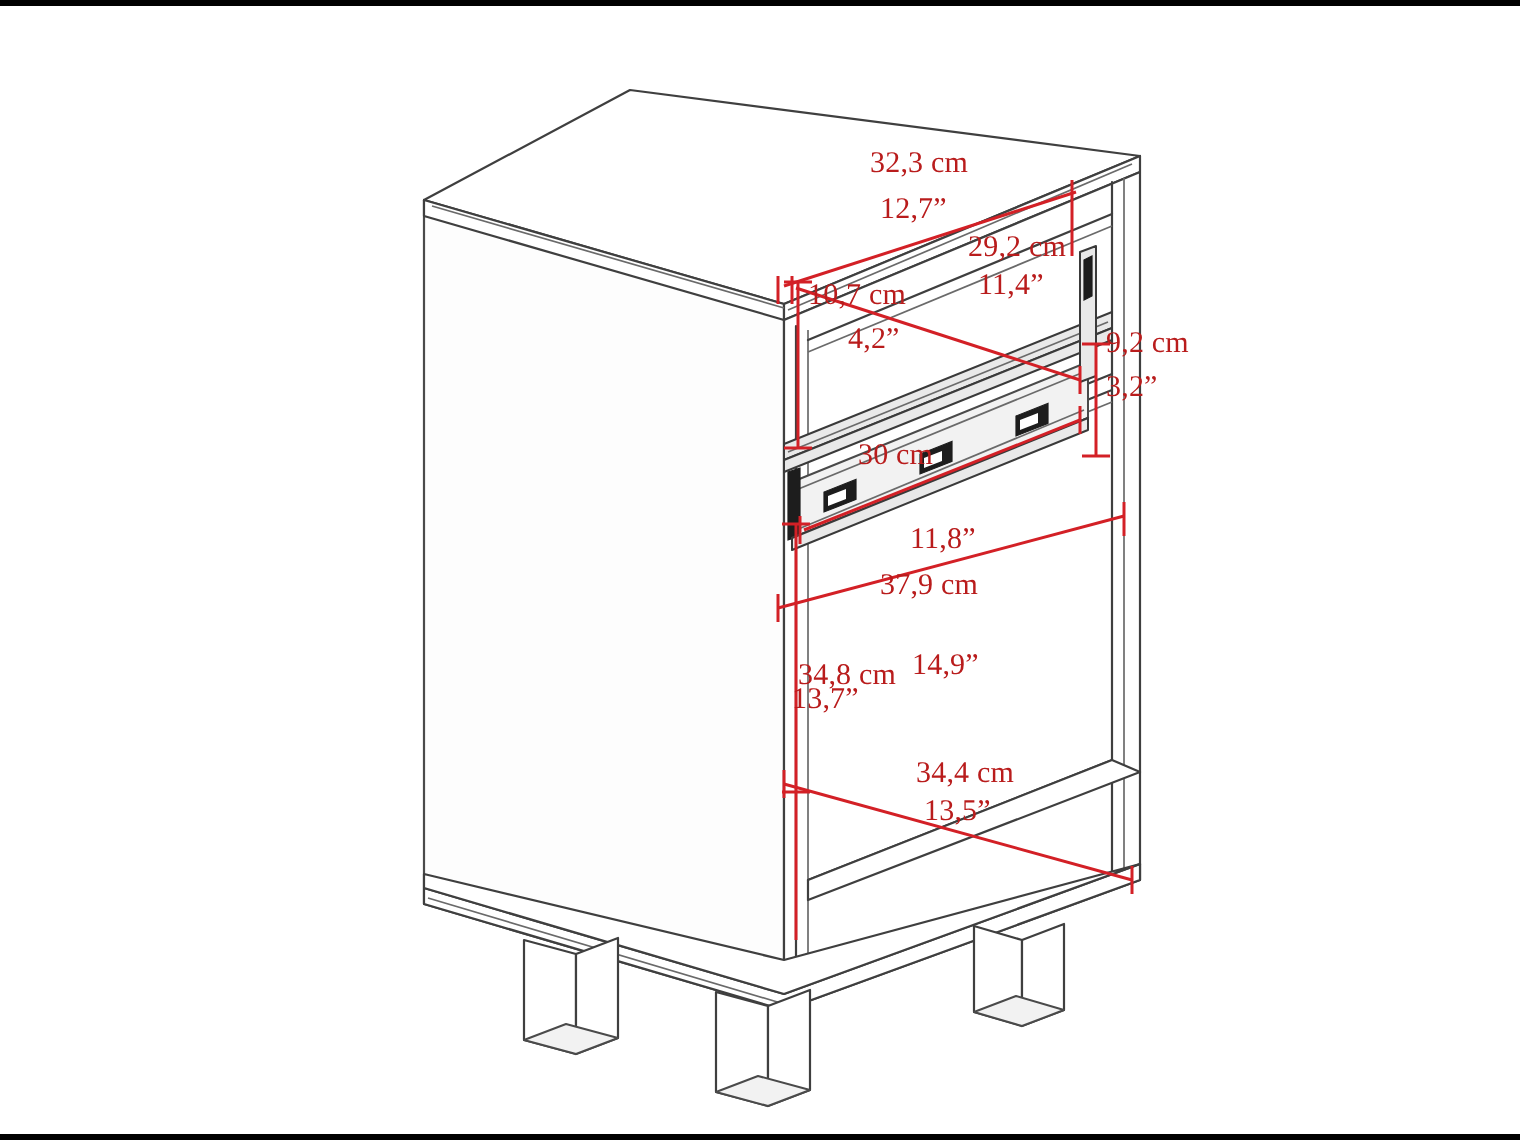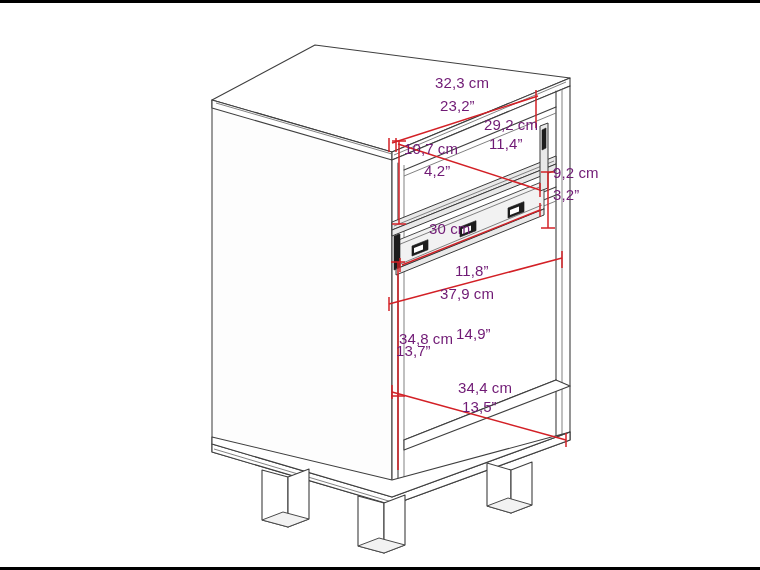--- a/index.html
+++ b/index.html
@@ -28,22 +28,22 @@
   #drawing-svg {
     position: absolute;
     left: 0;
     top: 0;
     width: 760px;
     height: 570px;
   }
 
   .dim-label {
     position: absolute;
-    color: #701a75;
-    font-family: Liberation Sans, sans-serif;
+    color: #b91c1c;
+    font-family: Liberation Serif, serif;
     white-space: nowrap;
     letter-spacing: 0.1px;
   }
   .dim-cm  { font-size: 15px; }
   .dim-in  { font-size: 15px; }
 </style>
 </head>
 <body>
 
 <div id="page">
@@ -220,21 +220,21 @@
 
     <g>
       <line class="dim" x1="392" y1="392" x2="566" y2="440"></line>
       <line class="dim" x1="392" y1="385" x2="392" y2="399"></line>
       <line class="dim" x1="566" y1="433" x2="566" y2="447"></line>
     </g>
 
   </svg>
 
   <div class="dim-label dim-cm" style="left:435px; top:74px;">32,3 cm</div>
-  <div class="dim-label dim-in" style="left:440px; top:97px;">23,2”</div>
+  <div class="dim-label dim-in" style="left:440px; top:97px;">12,7”</div>
 
   <div class="dim-label dim-cm" style="left:484px; top:116px;">29,2 cm</div>
   <div class="dim-label dim-in" style="left:489px; top:135px;">11,4”</div>
 
   <div class="dim-label dim-cm" style="left:404px; top:140px;">10,7 cm</div>
   <div class="dim-label dim-in" style="left:424px; top:162px;">4,2”</div>
 
   <div class="dim-label dim-cm" style="left:553px; top:164px;">9,2 cm</div>
   <div class="dim-label dim-in" style="left:553px; top:186px;">3,2”</div>
 

